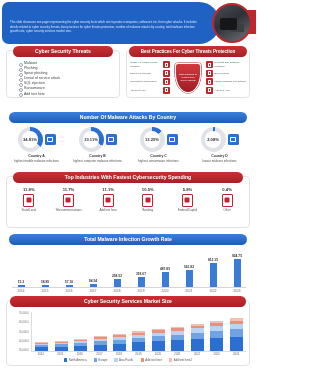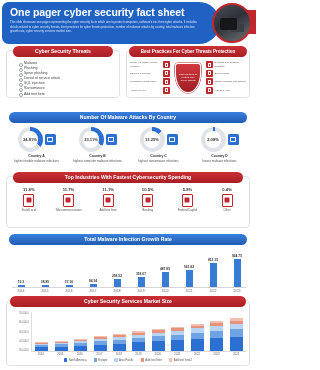--- a/index.html
+++ b/index.html
@@ -179,21 +179,20 @@
   .mk-legend .sw { width:3.4px; height:3.4px; border-radius:.5px; }
 </style>
 </head>
 <body>
 
 <div class="page">
 
   <div class="header">
     <div class="header-redbar"></div>
     <div class="header-bubble"></div>
-    <div class="header-title">One pager cyber security fact sheet</div>
     <div class="header-sub">This slide showcase one pager representing the cyber security facts which aim to protect computers, software's etc. from cyber attacks. It includes details related to cyber security threats, best practices for cyber threats protection, number of malware attacks by country, total malware infection growth rate, cyber security services market size.</div>
     <div class="header-photo"></div>
   </div>
 
   <div class="card" id="threats">
     <div class="ribbon red">Cyber Security Threats</div>
     <ul class="bullets">
       <li>Malware</li>
       <li>Phishing</li>
       <li>Spear phishing</li>

